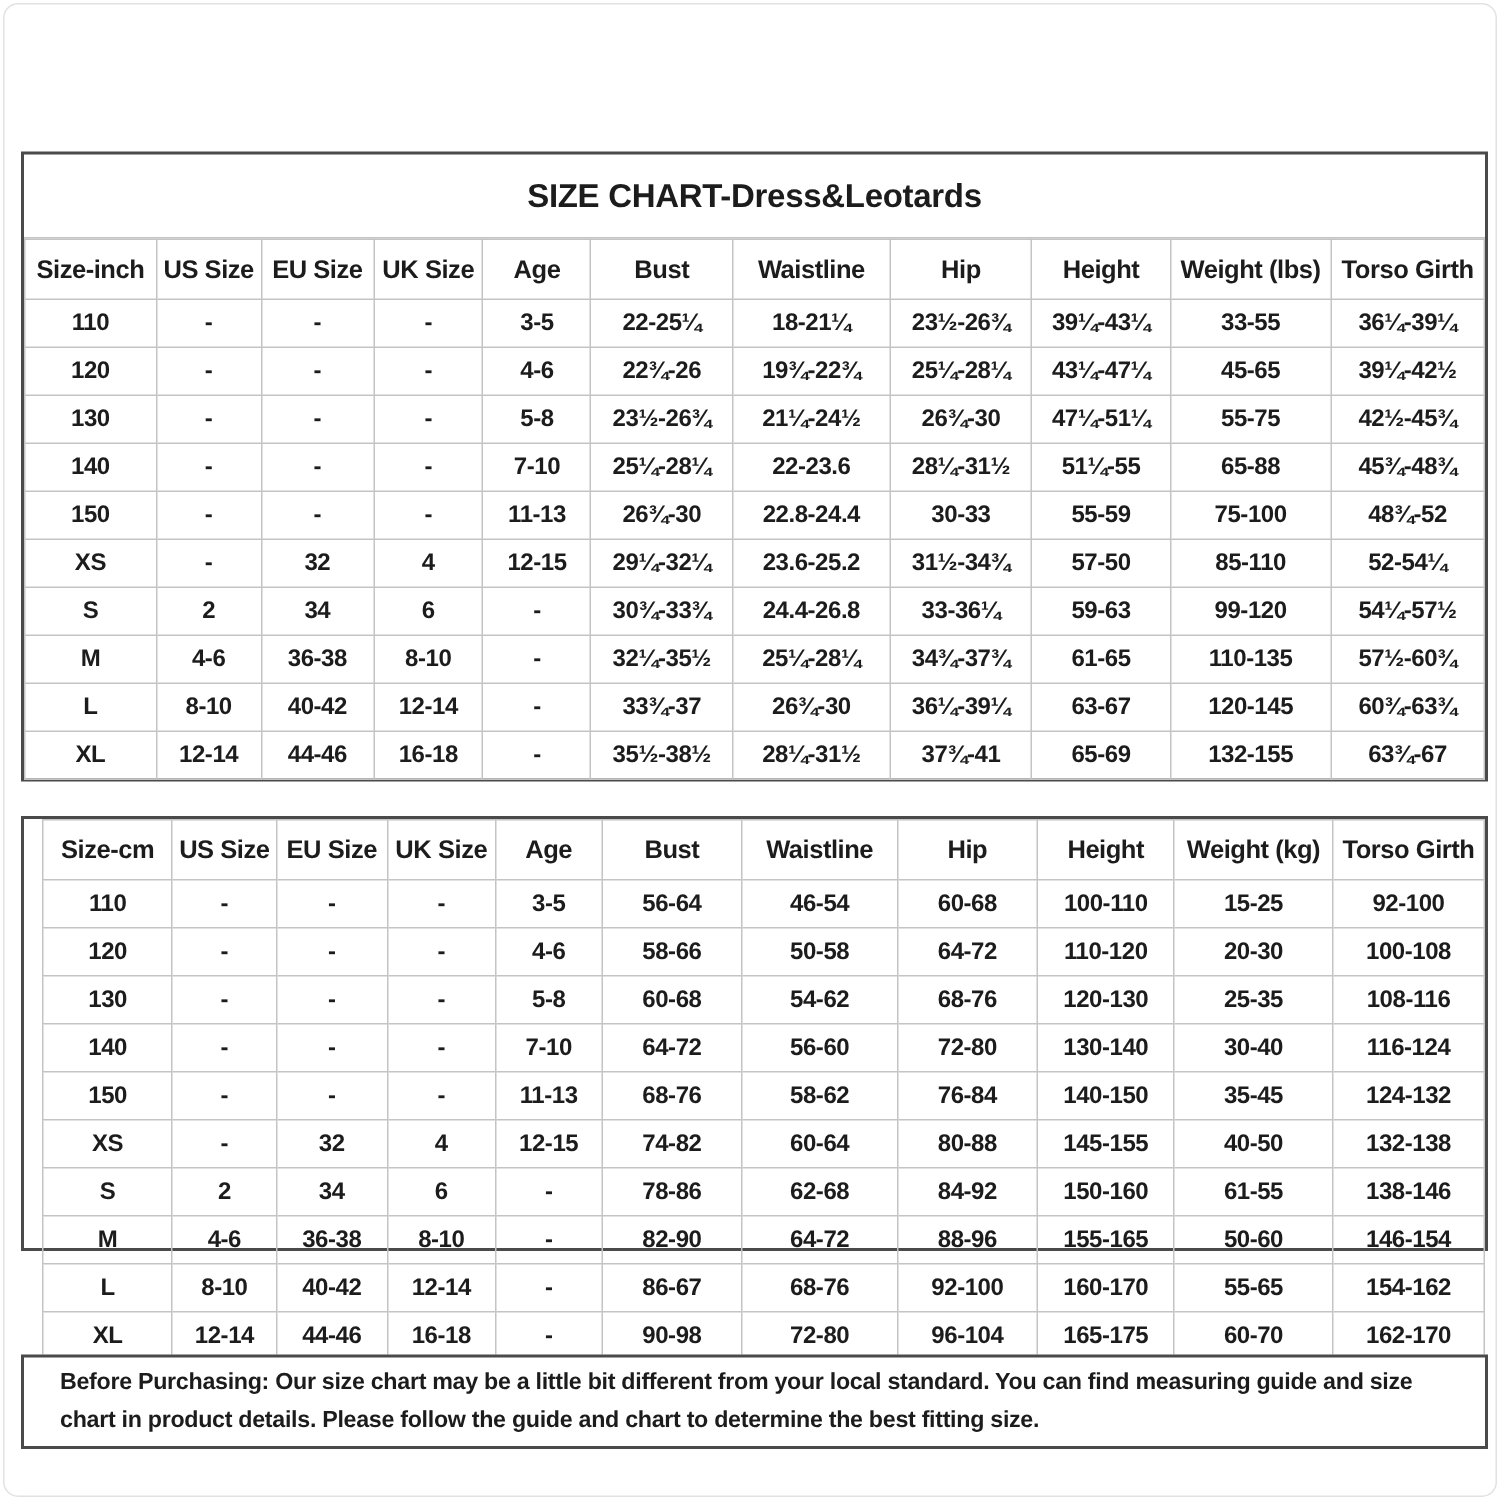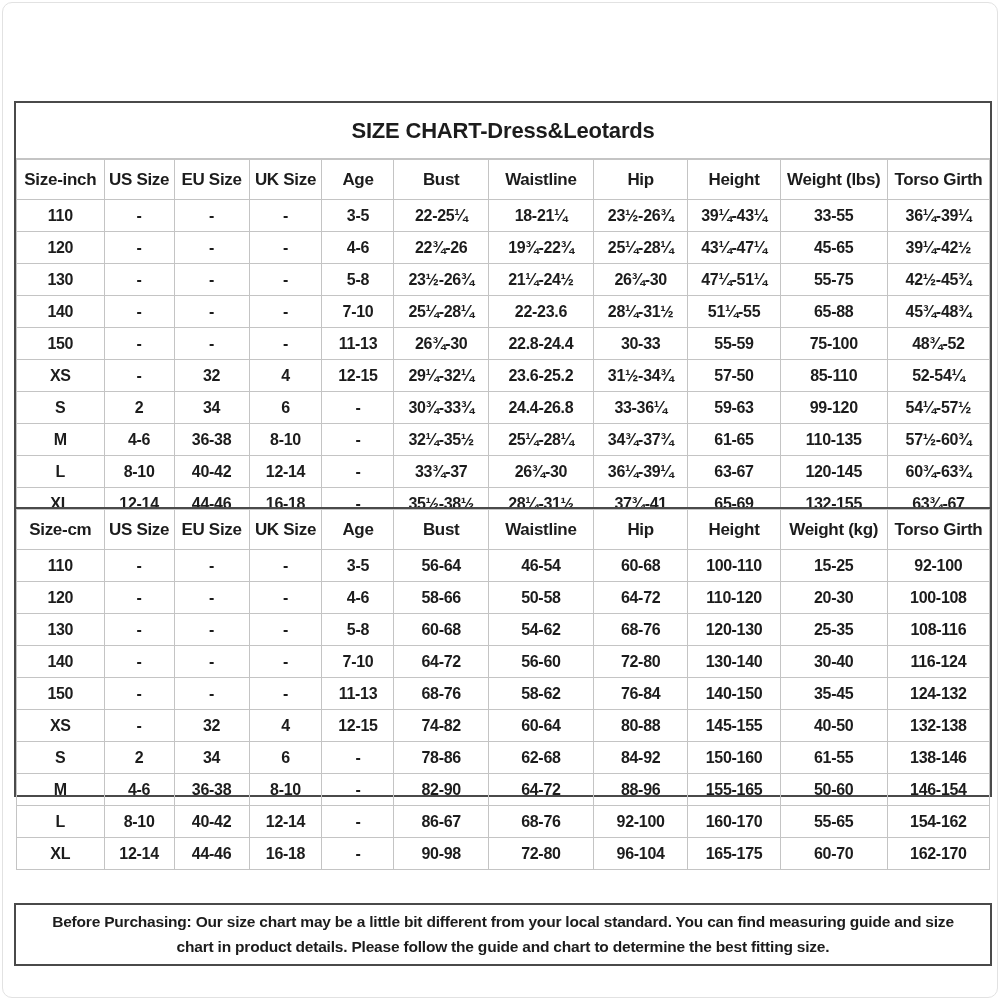--- a/index.html
+++ b/index.html
@@ -6,40 +6,40 @@
   body{
     width:1000px;height:1000px;position:relative;overflow:hidden;
     font-family:"Liberation Sans","DejaVu Sans",sans-serif;
     color:#1c1c1c;font-weight:700;
   }
   .sheet{position:absolute;left:2px;top:2px;width:994px;height:994px;
     border:1px solid #e2e2e2;border-radius:10px;background:#fff;}
   .box{position:absolute;left:11px;width:978px;box-sizing:border-box;
     border:2px solid #4a4a4a;background:#fff;margin-top:32px;}
   #panel-inch{top:66px;height:420px;}
-  #panel-cm{top:472px;height:290px;}
+  #panel-cm{top:509px;height:290px;padding-left:12px;}
   #panel-note{top:868px;height:63px;display:flex;align-items:center;justify-content:center;}
   .chart-title{
     height:55px;display:flex;align-items:center;justify-content:center;
     font-size:22px;letter-spacing:-0.2px;border-bottom:1px solid #c4c4c4;
   }
   table{width:100%;border-collapse:collapse;table-layout:fixed;}
   th,td{
     border:1px solid #c4c4c4;text-align:center;vertical-align:middle;
     padding:0;font-size:16px;letter-spacing:-0.3px;font-weight:700;white-space:nowrap;
   }
   th{font-size:17px;}
   thead tr{height:40px;}
   tbody tr{height:32px;}
   
   .c1{width:9%}.c2{width:7.2%}.c3{width:7.7%}.c4{width:7.5%}.c5{width:7.4%}
   .c6{width:9.7%}.c7{width:10.8%}.c8{width:9.7%}.c9{width:9.5%}.c10{width:11%}.c11{width:10.5%}
   .note-text{
     font-size:15.5px;letter-spacing:-0.2px;line-height:1.6;
-    text-align:center;padding:0 24px;
+    padding:0 24px;
   }
 </style>
 </head>
 <body>
 
 <div class="sheet">
 
   <div class="box" id="panel-inch">
     <div class="chart-title">SIZE CHART-Dress&amp;Leotards</div>
     <table>

